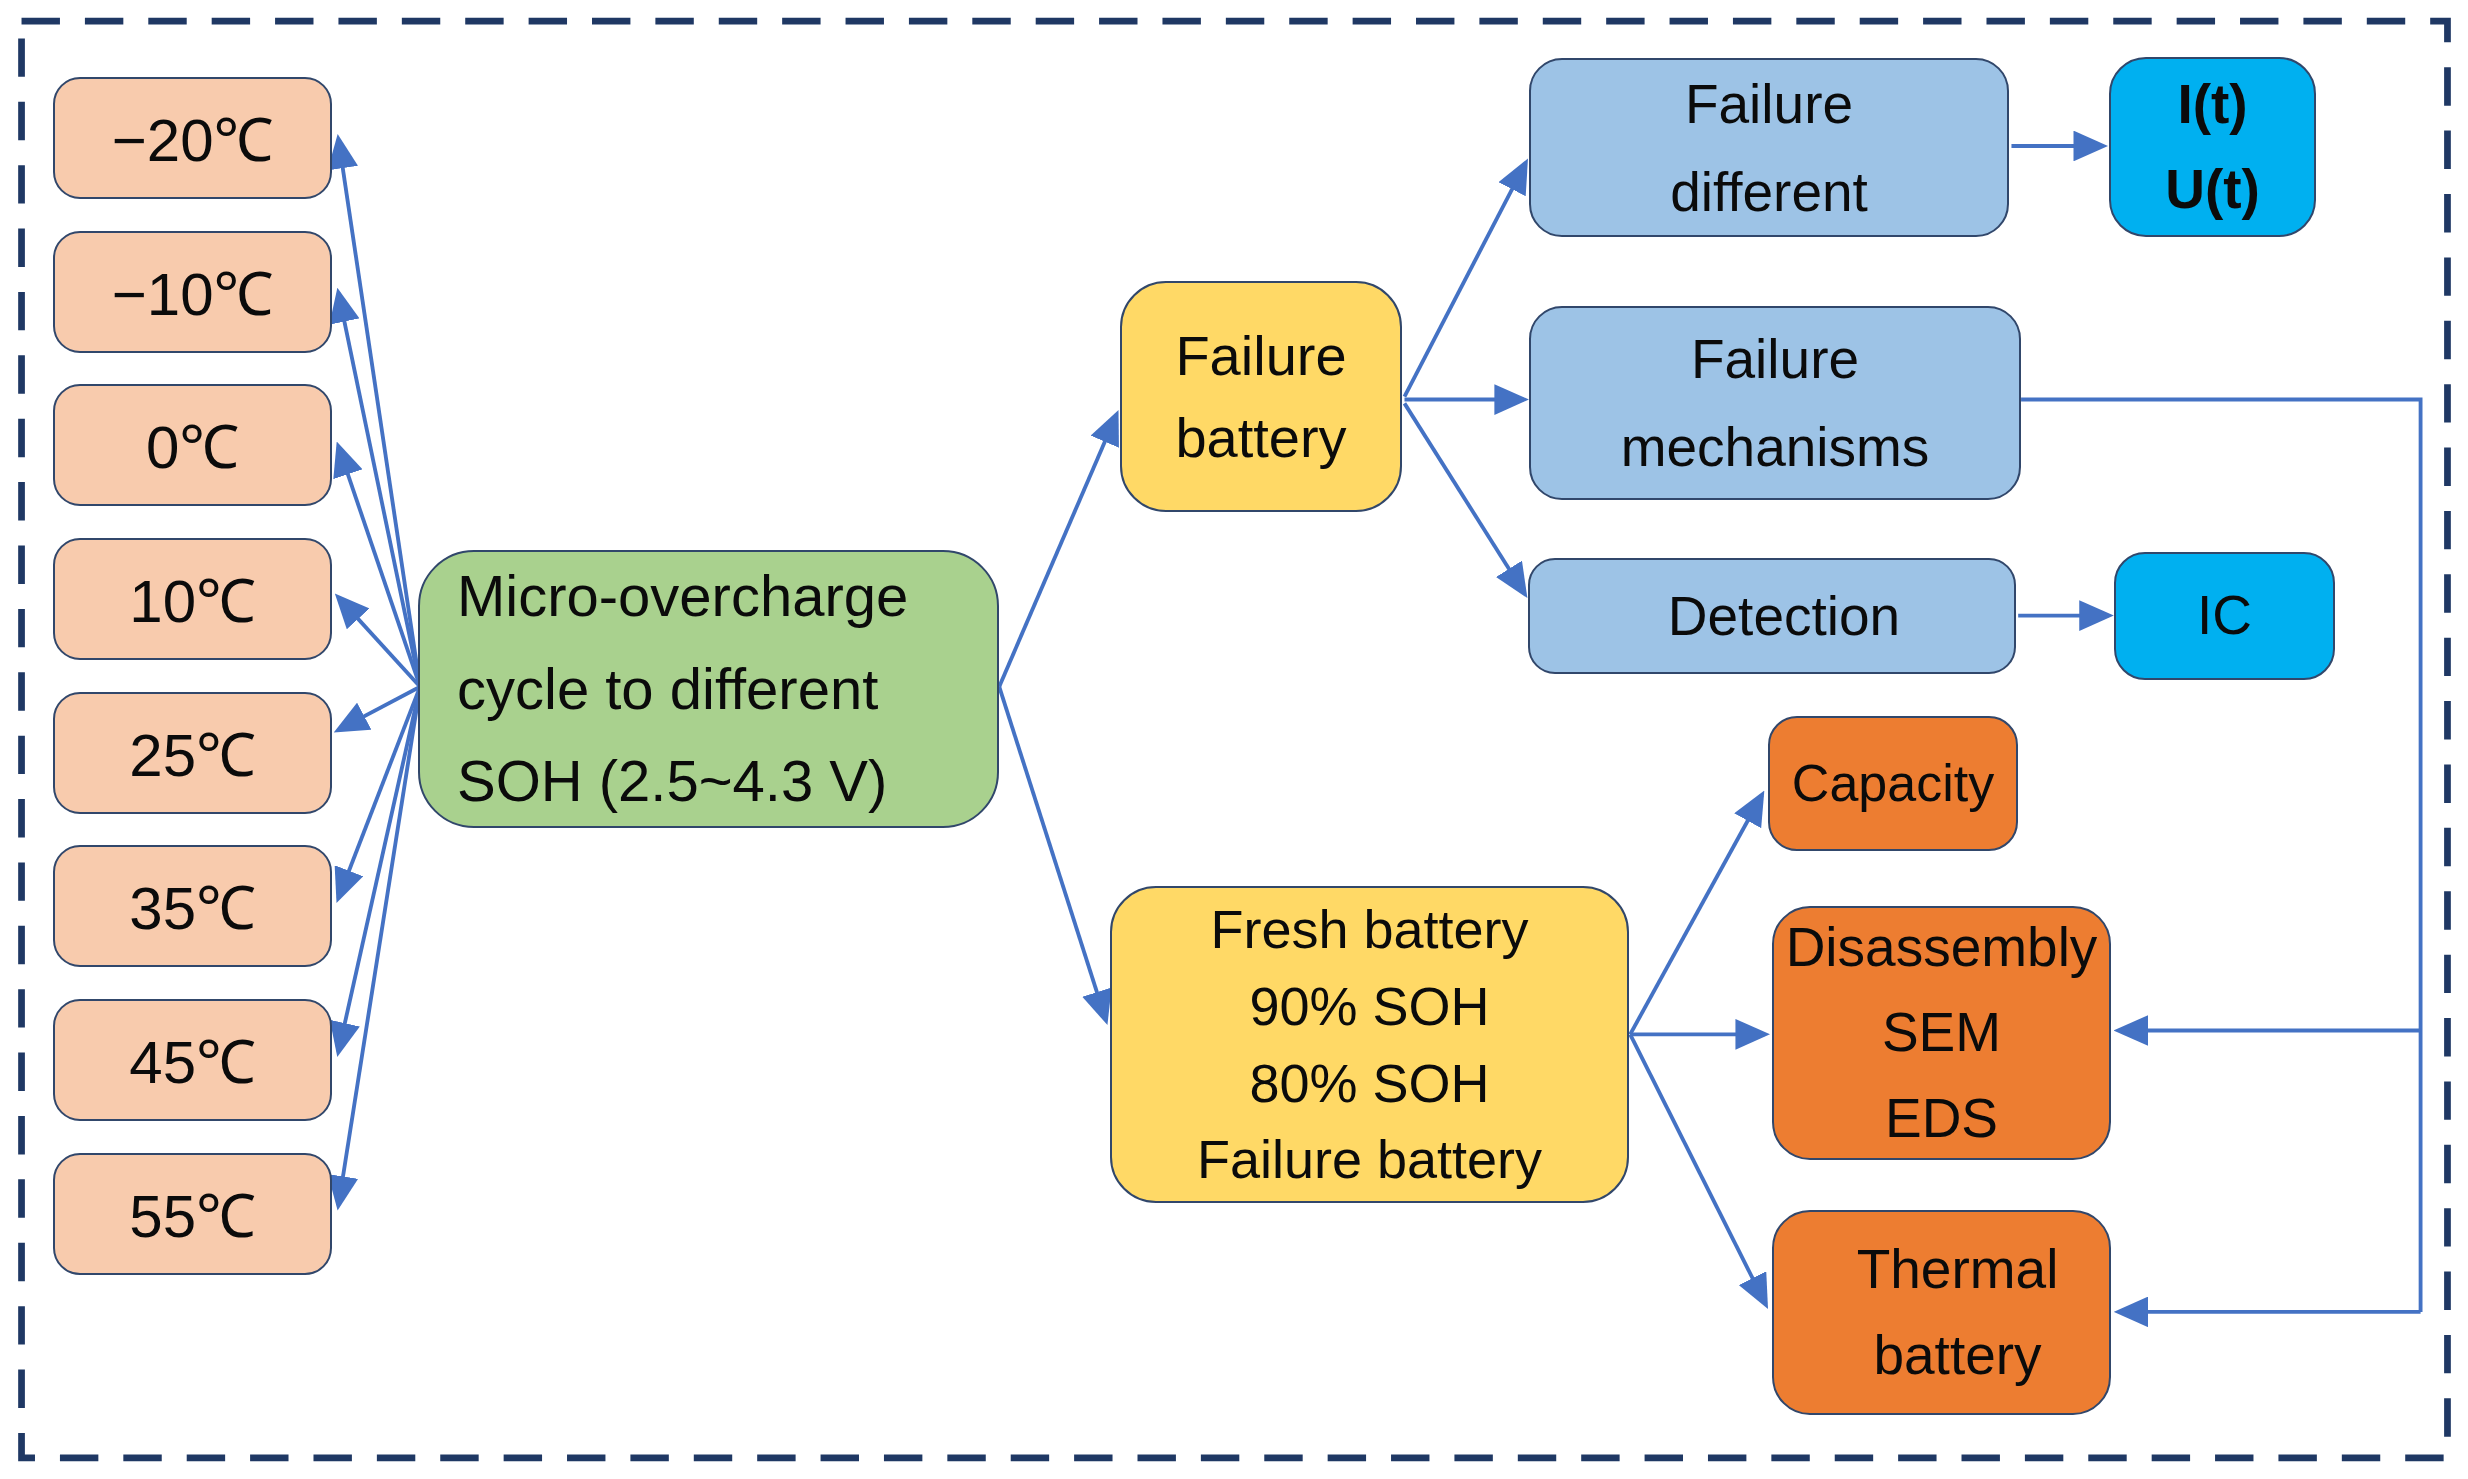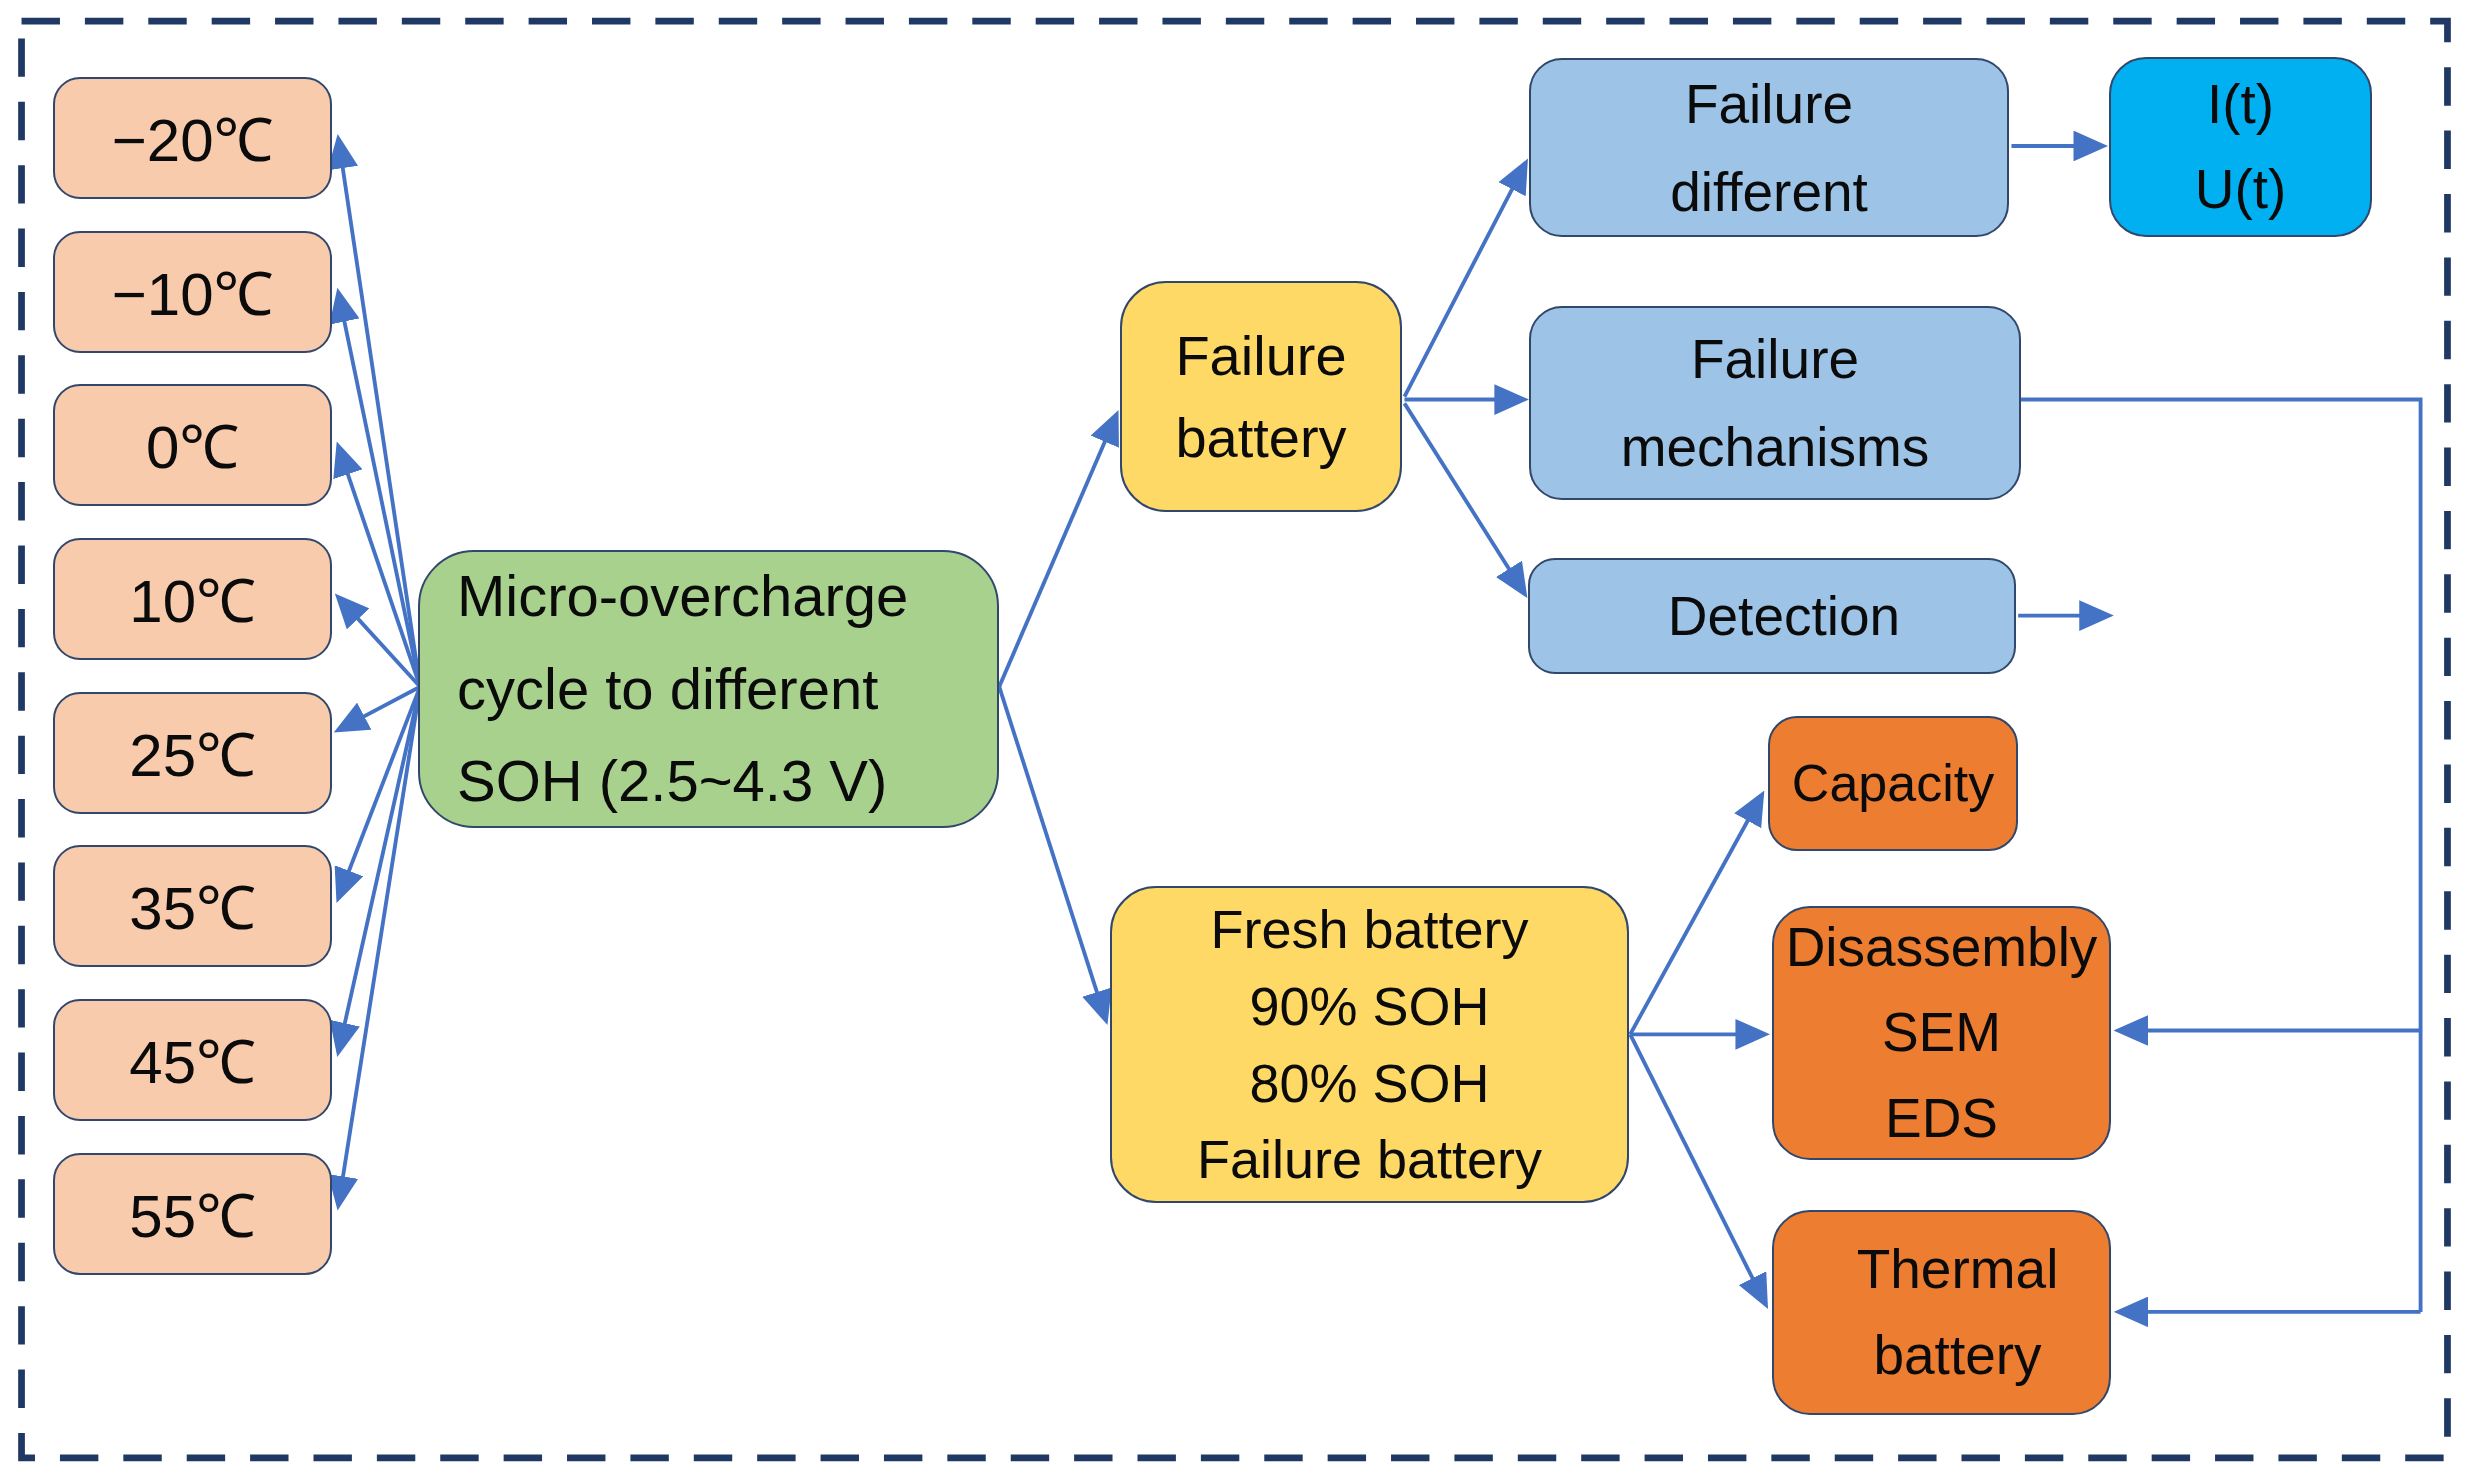--- a/index.html
+++ b/index.html
@@ -156,25 +156,28 @@
 
   <div class="node blue" style="left:1529px; top:306px; width:492px; height:194px;">
     <div>Failure</div>
     <div>mechanisms</div>
   </div>
 
   <div class="node blue" style="left:1528px; top:558px; width:488px; height:116px; border-radius:27px;padding-left:24px;">
     <div>Detection</div>
   </div>
 
-  <div class="node cyan" style="left:2109px; top:57px; width:263px; height:180px;">
+  <div class="node cyan" style="left:2109px; top:57px; width:207px; height:180px;font-weight:bold;">
     <div>I(t)</div>
     <div>U(t)</div>
   </div>
 
+  <div class="node cyan" style="left:2114px; top:552px; width:221px; height:128px; border-radius:31px;">
+    <div>IC</div>
+  </div>
 
   <div class="node orange" style="left:1768px; top:716px; width:250px; height:135px; border-radius:29px; font-size:52px;">
     <div>Capacity</div>
   </div>
 
   <div class="node orange" style="left:1772px; top:906px; width:339px; height:254px;">
     <div>Disassembly</div>
     <div>SEM</div>
     <div>EDS</div>
   </div>

